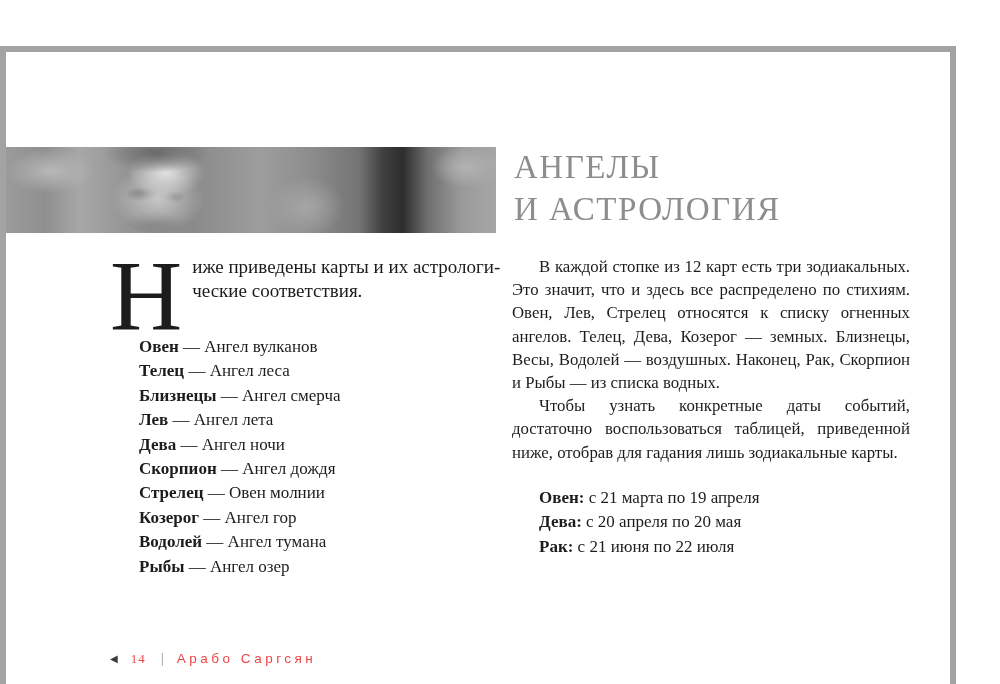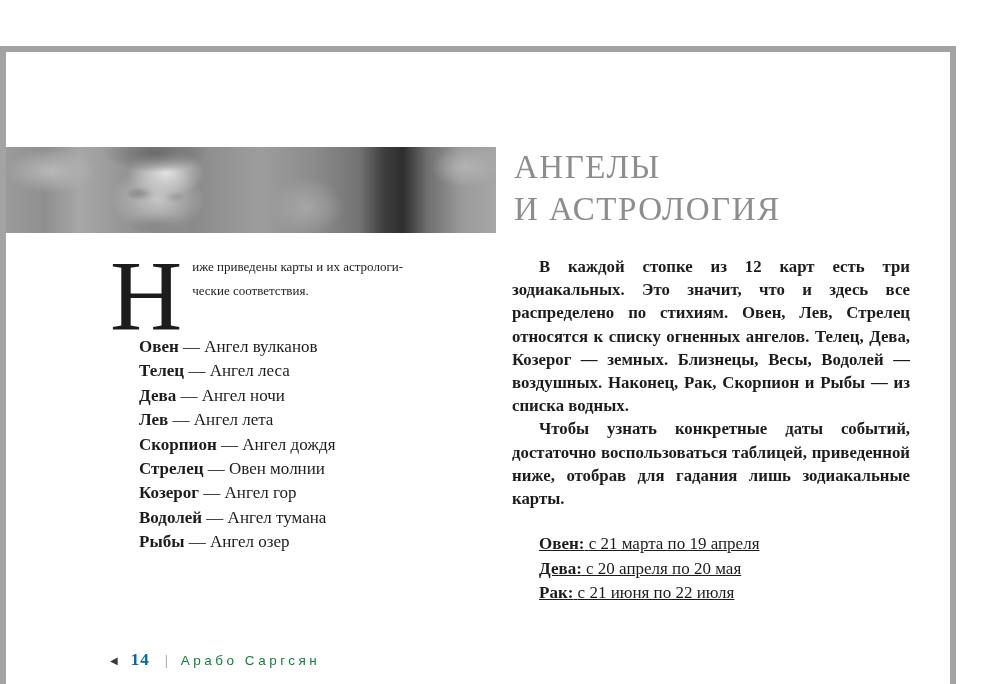--- a/index.html
+++ b/index.html
@@ -33,43 +33,43 @@
     font-size:33px; line-height:42px; letter-spacing:1.5px;
     color:#8d8d8d; font-weight:normal;
   }
 
   
   .left-col { position:absolute; left:104px; top:203px; width:392px; }
   .dropcap {
     float:left; font-size:100px; line-height:78px;
     margin:2px 10px 0 0; color:#1c1c1c;
   }
-  .intro-line { font-size:13px; line-height:24px; }
+  .intro-line { font-size:19px; line-height:24px; }
   .pair-list { clear:left; padding-left:29px; margin-top:3px; }
   .pair { font-size:17px; line-height:24.4px; white-space:nowrap; }
   .pair b { font-weight:bold; }
 
   
   .right-col { position:absolute; left:506px; top:203px; width:398px; }
   .rp {
     font-size:16.8px; line-height:23.2px; margin:0;
-    text-align:justify; text-indent:27px;font-weight:bold;
+    text-align:justify; text-indent:27px;
   }
   .dates { margin-top:22px; padding-left:27px; }
-  .date-row { font-size:17px; line-height:24.6px; white-space:nowrap;text-decoration:underline; }
+  .date-row { font-size:17px; line-height:24.6px; white-space:nowrap; }
   .date-row b { font-weight:bold; }
 
   
   .footer { position:absolute; left:104px; top:598px; display:flex; align-items:baseline; }
   .footer .arrow { font-size:10px; color:#3a3a3a; margin-right:13px; align-self:center; }
-  .footer .pagenum { font-size:17px; font-weight:bold; color:#0369a1; letter-spacing:1px; margin-right:15px; }
+  .footer .pagenum { font-size:13px; font-weight:normal; color:#ef4444; letter-spacing:1px; margin-right:15px; }
   .footer .sep { font-size:15px; color:#8f8f8f; margin-right:13px; }
   .footer .author {
     font-family:"Liberation Sans","DejaVu Sans",sans-serif;
-    font-size:13.5px; letter-spacing:3.5px; color:#15803d;
+    font-size:13.5px; letter-spacing:3.5px; color:#ef4444;
   }
 </style>
 </head>
 <body>
 
 <div class="page">
 
   <div class="artwork"></div>
 
   <div class="title">
@@ -80,22 +80,23 @@
   <div class="left-col">
     <div>
       <span class="dropcap">Н</span>
       <div class="intro-line">иже приведены карты и их астрологи-</div>
       <div class="intro-line">ческие соответствия.</div>
     </div>
 
     <div class="pair-list">
       <div class="pair"><b>Овен</b> <span>—</span> <span>Ангел вулканов</span></div>
       <div class="pair"><b>Телец</b> <span>—</span> <span>Ангел леса</span></div>
+      <div class="pair"><b>Близнецы</b> <span>—</span> <span>Ангел смерча</span></div>
+      <div class="pair"><b>Лев</b> <span>—</span> <span>Ангел лета</span></div>
       <div class="pair"><b>Дева</b> <span>—</span> <span>Ангел ночи</span></div>
-      <div class="pair"><b>Лев</b> <span>—</span> <span>Ангел лета</span></div>
       <div class="pair"><b>Скорпион</b> <span>—</span> <span>Ангел дождя</span></div>
       <div class="pair"><b>Стрелец</b> <span>—</span> <span>Овен молнии</span></div>
       <div class="pair"><b>Козерог</b> <span>—</span> <span>Ангел гор</span></div>
       <div class="pair"><b>Водолей</b> <span>—</span> <span>Ангел тумана</span></div>
       <div class="pair"><b>Рыбы</b> <span>—</span> <span>Ангел озер</span></div>
     </div>
   </div>
 
   <div class="right-col">
     <p class="rp">В каждой стопке из 12 карт есть три зодиакальных. Это значит, что и здесь все распределено по стихиям. Овен, Лев, Стрелец относятся к списку огненных ангелов. Телец, Дева, Козерог — земных. Близнецы, Весы, Водолей — воздушных. Наконец, Рак, Скорпион и Рыбы — из списка водных.</p>

